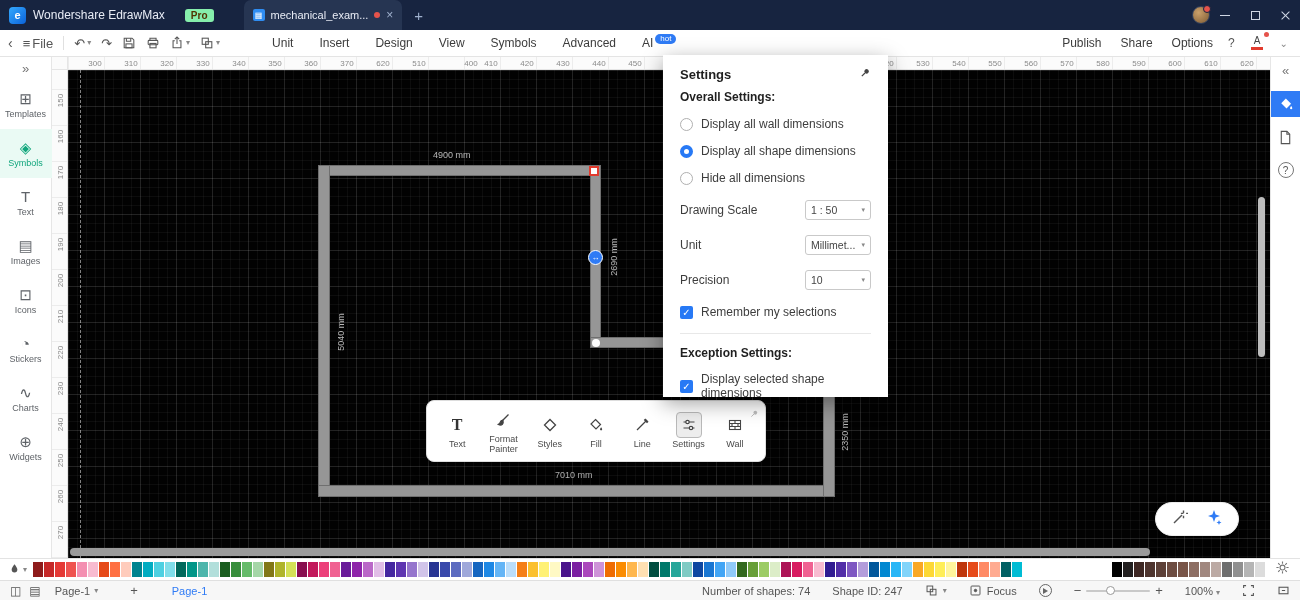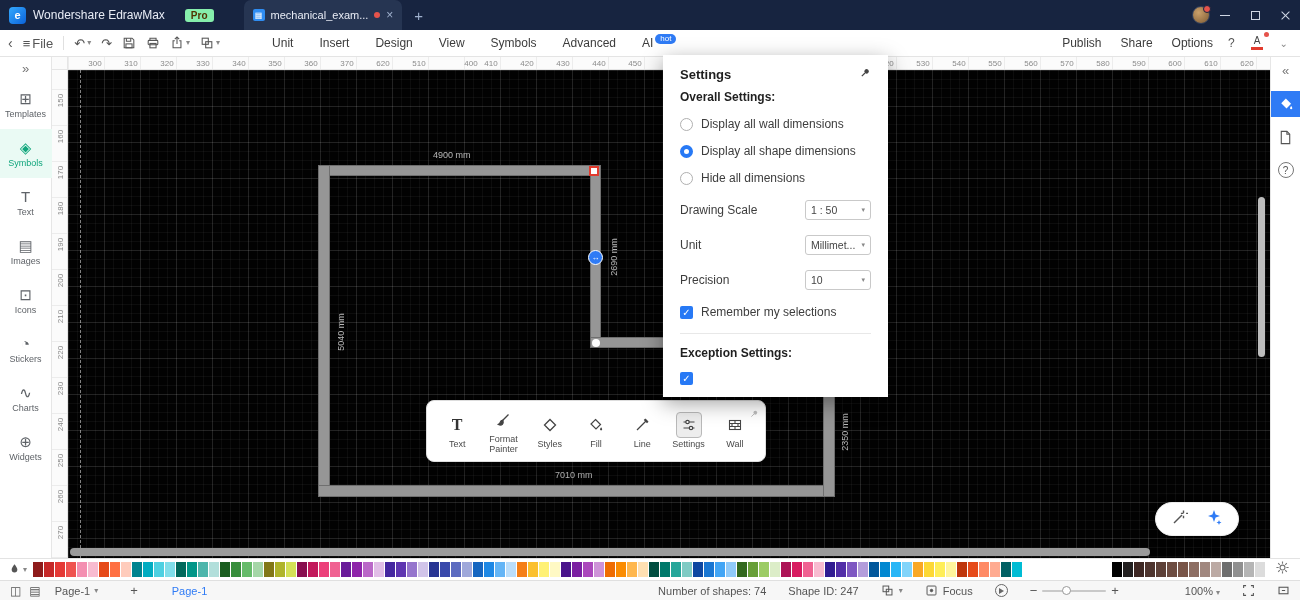--- a/index.html
+++ b/index.html
@@ -159,21 +159,21 @@
   .sb-pagesel { display:flex; align-items:center; gap:4px; margin-left:6px; }
   .sb-plus { font-size:13px; margin-left:24px; }
   .sb-active-page { color:#2f7bf5; margin-left:26px; }
   .sb-center { margin-left:auto; display:flex; align-items:center; gap:22px; }
   .sb-group { display:flex; align-items:center; gap:5px; }
   .sb-group svg { width:13px; height:13px; }
   .play-circle { width:13px; height:13px; border-radius:50%; border:1px solid #666; display:flex; align-items:center; justify-content:center; }
   .play-tri { width:0; height:0; border-left:5px solid #666; border-top:3px solid transparent; border-bottom:3px solid transparent; margin-left:1px; }
   .zoom-track { position:relative; width:64px; height:2px; background:#c9c9c9; border-radius:1px; }
   .zoom-thumb { position:absolute; left:20px; top:-4px; width:9px; height:9px; border-radius:50%; background:#fff; border:1px solid #999; }
-  .zoom-val { display:flex; align-items:flex-end; gap:3px;margin-left:44px; }
+  .zoom-val { display:flex; align-items:flex-end; gap:3px; }
 </style>
 </head>
 <body>
 
 <div class="app">
 
   <div class="titlebar">
     <div class="logo">e</div>
     <span class="app-name">Wondershare EdrawMax</span>
     <span class="pro-badge">Pro</span>
@@ -503,20 +503,21 @@
             </div>
           </div></div>
       <div class="sp-check-row">
         <span class="checkbox">✓</span>
         <span>Remember my selections</span>
       </div>
       <div class="sp-divider"></div>
       <div class="sp-heading" style="margin-top:12px;">Exception Settings:</div>
       <div class="sp-check-row" style="margin-top:12px;">
         <span class="checkbox">✓</span>
+        <span>Display selected shape dimensions</span>
       </div>
     </div>
 
     <div class="ai-floater">
       <span><svg viewBox="0 0 16 16" fill="none" stroke="#555" stroke-width="1.4">
             <path d="M2 14l8-8"></path>
             <path d="M11.5 1.5v2.6M11.5 6.7v2.6M8.9 4.4h2.6M14.1 4.4h2.6"></path>
           </svg></span>
       <span><svg viewBox="0 0 16 16" fill="#2f7bf5">
             <path d="M8 1l1.6 4.4L14 7l-4.4 1.6L8 13 6.4 8.6 2 7l4.4-1.6z"></path>

